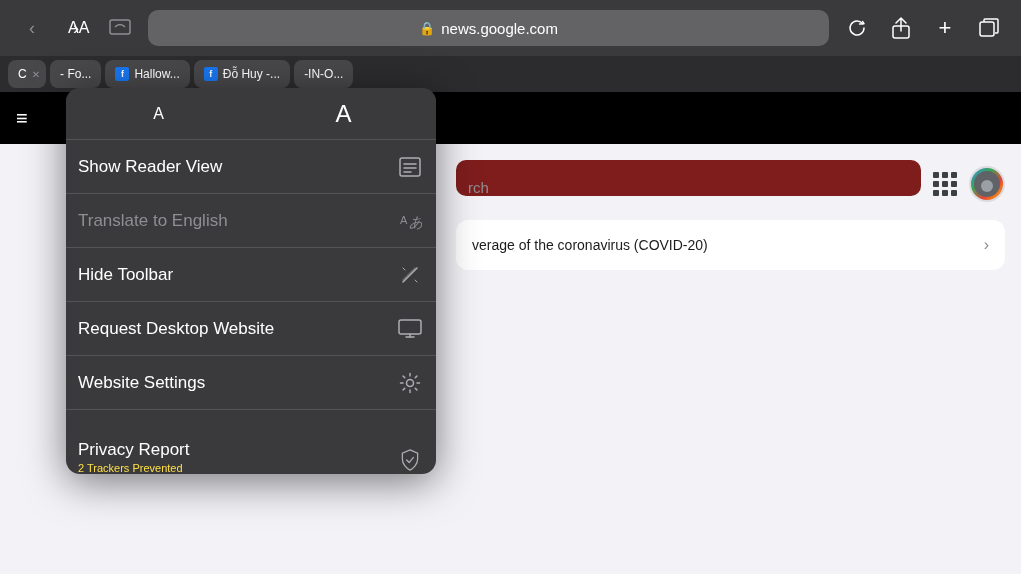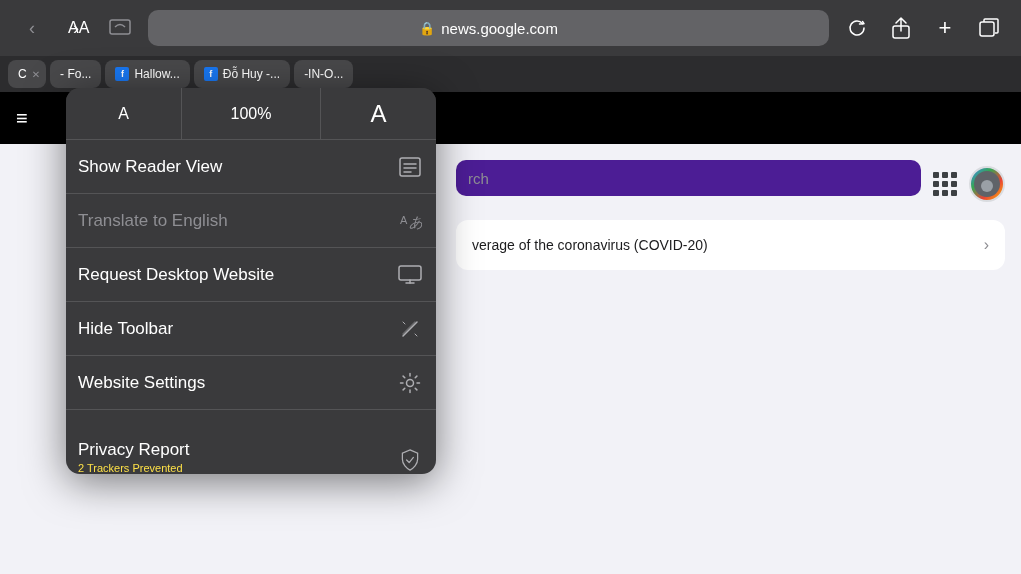--- a/index.html
+++ b/index.html
@@ -98,25 +98,25 @@
       gap: 16px;
     }
     .hamburger { color: white; font-size: 20px; cursor: pointer; }
 
     .page-body {
       background: #f2f2f7;
       padding: 16px;
       flex: 1;
     }
     .search-bar {
-      background: #4c1d95;
+      background: #7f1d1d;
       border-radius: 10px;
       height: 36px;
       display: flex;
-      align-items: center;
+      align-items: flex-end;
       padding: 0 12px;
       color: #8e8e93;
       font-size: 15px;
       margin-bottom: 12px;
     }
     .news-card {
       background: #ffffff;
       border-radius: 12px;
       padding: 16px;
       display: flex;
@@ -322,23 +322,20 @@
   </div>
 </div>
 
 <div class="dropdown-overlay">
   <div class="dropdown-menu">
 
     <div class="font-size-row">
       <div class="font-btn" style="font-size:16px;font-weight:400;">
         <span>A</span>
       </div>
-      <div class="font-percent">
-        <span>100%</span>
-      </div>
       <div class="font-btn large">
         <span>A</span>
       </div>
     </div>
 
     <div class="menu-item">
       <div class="menu-item-left">
         <span class="menu-item-label">Show Reader View</span>
       </div>
       <div class="menu-item-icon">
@@ -358,47 +355,47 @@
       <div class="menu-item-icon">
         <svg width="24" height="22" viewBox="0 0 24 22" fill="none">
           <text x="2" y="14" font-size="11" fill="#8e8e93" font-family="sans-serif">A</text>
           <text x="11" y="17" font-size="14" fill="#8e8e93" font-family="sans-serif" font-style="italic">あ</text>
         </svg>
       </div>
     </div>
 
     <div class="menu-item">
       <div class="menu-item-left">
-        <span class="menu-item-label">Request Desktop Website</span>
-      </div>
-      <div class="menu-item-icon">
-        <svg width="24" height="20" viewBox="0 0 24 20" fill="none">
-          <rect x="1" y="1" width="22" height="14" rx="2" stroke="#aeaeb2" stroke-width="1.5" fill="none"></rect>
-          <line x1="8" y1="18" x2="16" y2="18" stroke="#aeaeb2" stroke-width="1.5" stroke-linecap="round"></line>
-          <line x1="12" y1="15" x2="12" y2="18" stroke="#aeaeb2" stroke-width="1.5" stroke-linecap="round"></line>
-        </svg>
-      </div>
-    </div>
-
-    <div class="menu-item">
-      <div class="menu-item-left">
         <span class="menu-item-label">Hide Toolbar</span>
       </div>
       <div class="menu-item-icon">
         <svg width="22" height="22" viewBox="0 0 22 22" fill="none">
           <path d="M18 4 L4 18" stroke="#aeaeb2" stroke-width="1.5" stroke-linecap="round"></path>
           <path d="M4 4 L6 6" stroke="#aeaeb2" stroke-width="1" stroke-linecap="round"></path>
           <path d="M16 16 L18 18" stroke="#aeaeb2" stroke-width="1" stroke-linecap="round"></path>
           <path d="M16 4 L4 16" stroke="#aeaeb2" stroke-width="1.5" stroke-linecap="round" opacity="0.4"></path>
         </svg>
       </div>
     </div>
 
     <div class="menu-item">
       <div class="menu-item-left">
+        <span class="menu-item-label">Request Desktop Website</span>
+      </div>
+      <div class="menu-item-icon">
+        <svg width="24" height="20" viewBox="0 0 24 20" fill="none">
+          <rect x="1" y="1" width="22" height="14" rx="2" stroke="#aeaeb2" stroke-width="1.5" fill="none"></rect>
+          <line x1="8" y1="18" x2="16" y2="18" stroke="#aeaeb2" stroke-width="1.5" stroke-linecap="round"></line>
+          <line x1="12" y1="15" x2="12" y2="18" stroke="#aeaeb2" stroke-width="1.5" stroke-linecap="round"></line>
+        </svg>
+      </div>
+    </div>
+
+    <div class="menu-item">
+      <div class="menu-item-left">
         <span class="menu-item-label">Website Settings</span>
       </div>
       <div class="menu-item-icon">
         <svg width="22" height="22" viewBox="0 0 22 22" fill="none">
           <circle cx="11" cy="11" r="3.5" stroke="#aeaeb2" stroke-width="1.5" fill="none"></circle>
           <path d="M11 1.5 L11 4 M11 18 L11 20.5 M1.5 11 L4 11 M18 11 L20.5 11 M4.1 4.1 L5.8 5.8 M16.2 16.2 L17.9 17.9 M17.9 4.1 L16.2 5.8 M5.8 16.2 L4.1 17.9" stroke="#aeaeb2" stroke-width="1.5" stroke-linecap="round"></path>
         </svg>
       </div>
     </div>
 

